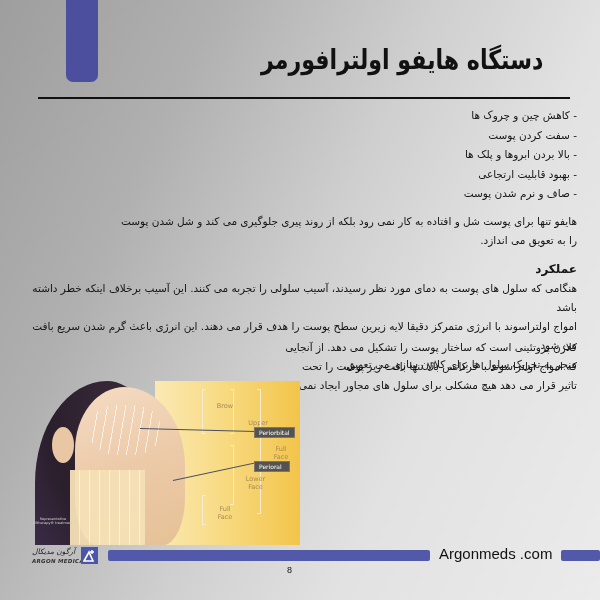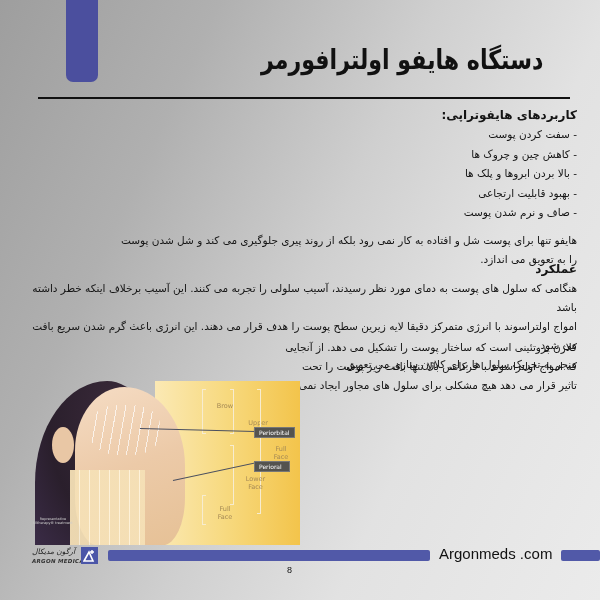--- a/index.html
+++ b/index.html
@@ -94,24 +94,23 @@
 <body>
 
 <div class="page">
 
   <div class="accent-tab"></div>
 
   <h1 class="title">دستگاه هایفو اولترافورمر</h1>
   <div class="title-rule"></div>
 
   <section class="content uses">
-    <div class="section-heading">کاربردهای هایفوتراپی:</div>
     <ul>
+      <li>- کاهش چین و چروک ها</li>
       <li>- سفت کردن پوست</li>
-      <li>- کاهش چین و چروک ها</li>
       <li>- بالا بردن ابروها و پلک ها</li>
       <li>- بهبود قابلیت ارتجاعی</li>
       <li>- صاف و نرم شدن پوست</li>
     </ul>
     <div class="summary">
       <div>هایفو تنها برای پوست شل و افتاده به کار نمی رود بلکه از روند پیری جلوگیری می کند و شل شدن پوست</div>
       <div>را به تعویق می اندازد.</div>
     </div>
   </section>
 

